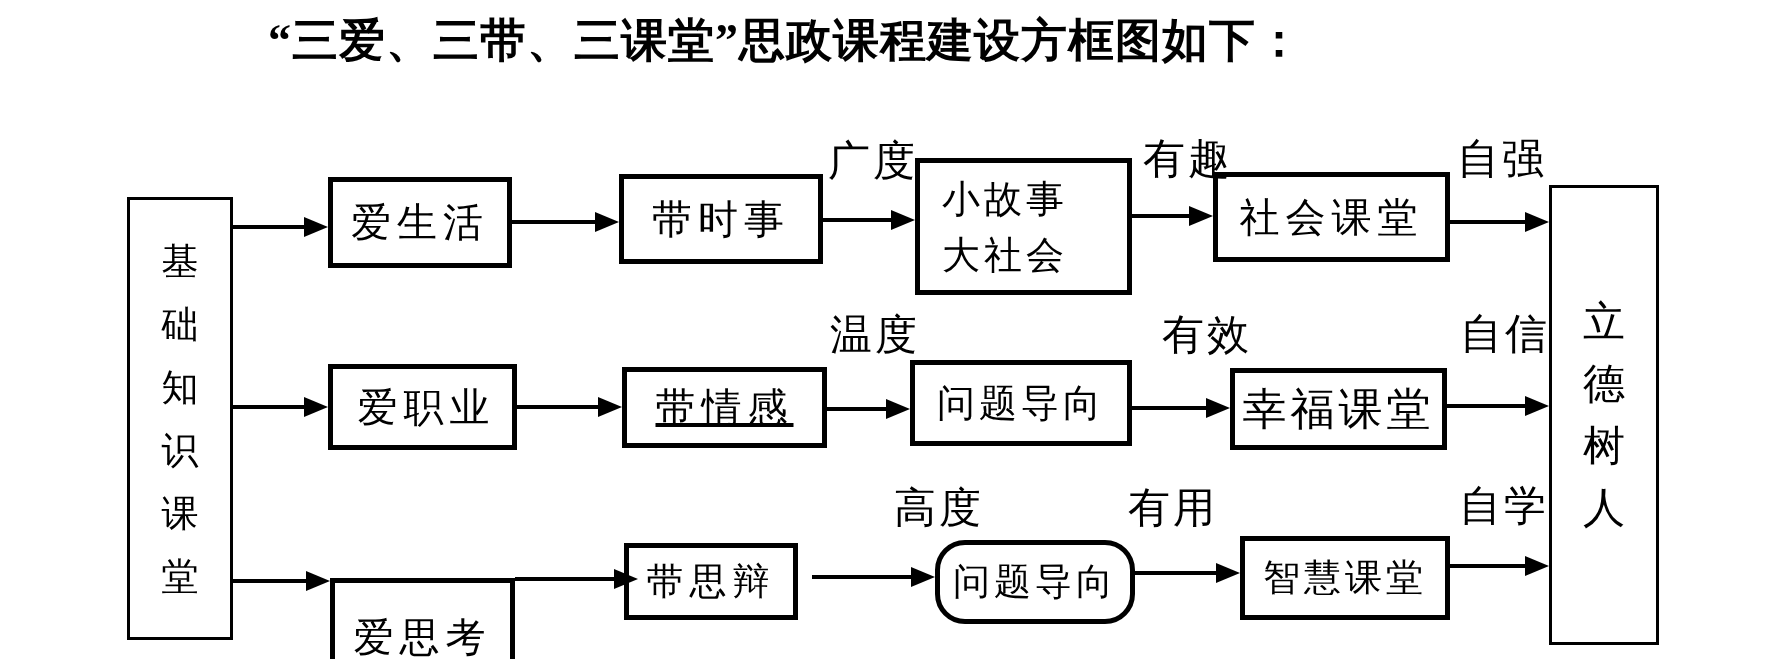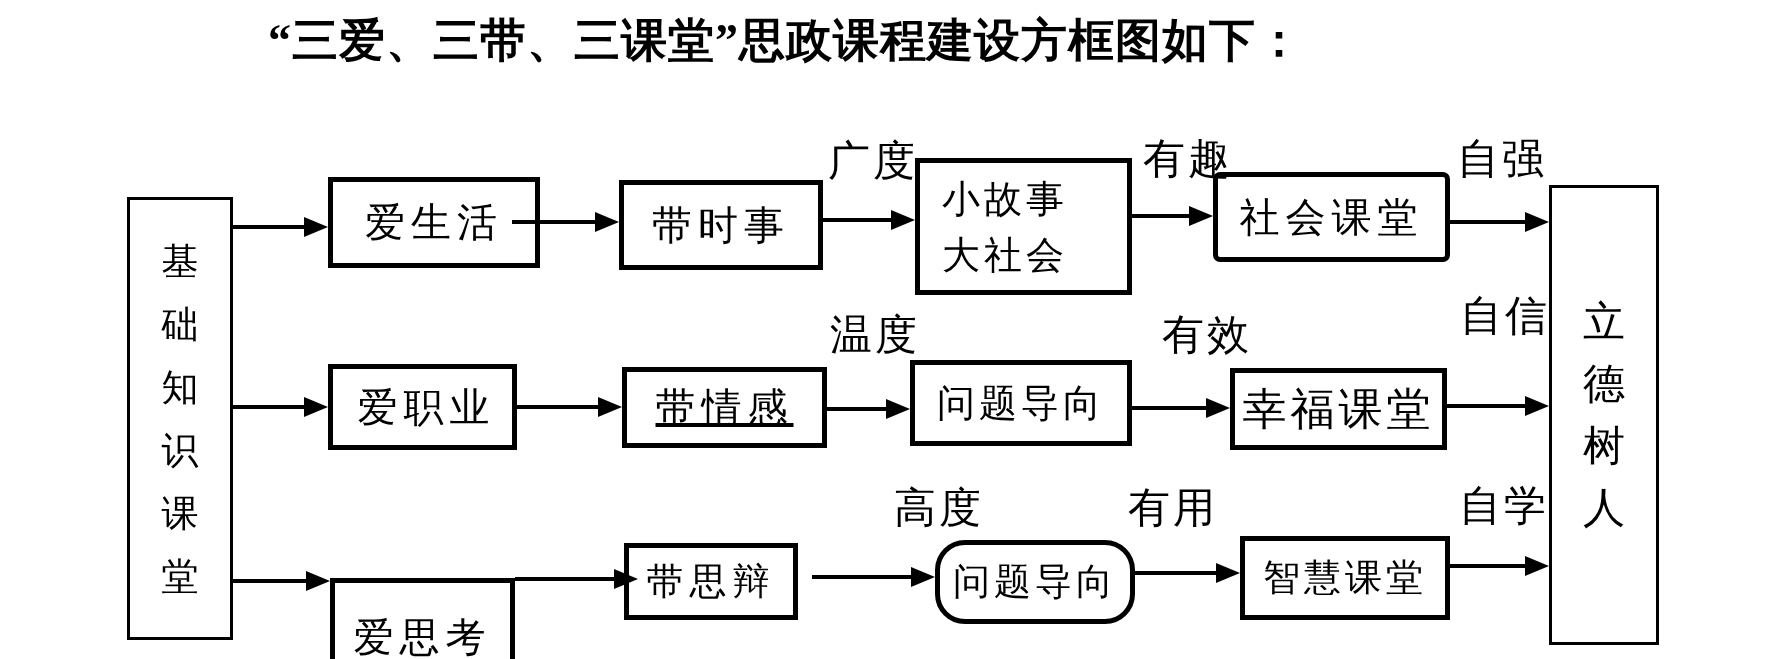--- a/index.html
+++ b/index.html
@@ -49,27 +49,27 @@
     <span class="vchar">堂</span>
   </div>
 
   <div class="node tall" style="left:1549px;top:185px;width:110px;height:460px;gap:20px;font-size:42px;">
     <span class="vchar">立</span>
     <span class="vchar">德</span>
     <span class="vchar">树</span>
     <span class="vchar">人</span>
   </div>
 
-  <div class="node" style="left:328px;top:177px;width:212px;height:91px;">爱生活</div>
-  <div class="node" style="left:619px;top:174px;width:204px;height:90px;margin-top:6px;">带时事</div>
+  <div class="node" style="left:328px;top:177px;width:184px;height:91px;">爱生活</div>
+  <div class="node" style="left:619px;top:174px;width:204px;height:90px;">带时事</div>
   <div class="node multiline" style="left:915px;top:158px;width:217px;height:137px;">
     <span class="line">小故事</span>
     <span class="line">大社会</span>
   </div>
-  <div class="node" style="left:1213px;top:172px;width:237px;height:90px;border-radius:7px;">社会课堂</div>
+  <div class="node" style="left:1213px;top:172px;width:237px;height:90px;">社会课堂</div>
 
   <div class="edge-label" style="left:828px;top:140px;">广度</div>
   <div class="edge-label" style="left:1143px;top:138px;">有趣</div>
   <div class="edge-label" style="left:1457px;top:138px;">自强</div>
 
   <div class="arrow" style="left:233px;top:217px;width:95px;">
     <span class="shaft"></span>
       <span class="head"></span>
   </div>
   <div class="arrow" style="left:512px;top:212px;width:107px;">
@@ -89,21 +89,21 @@
       <span class="head"></span>
   </div>
 
   <div class="node" style="left:328px;top:364px;width:189px;height:86px;padding-left:8px;">爱职业</div>
   <div class="node" style="left:622px;top:367px;width:205px;height:81px;text-decoration:underline;">带情感</div>
   <div class="node" style="left:910px;top:360px;width:222px;height:86px;font-size:38px;letter-spacing:4px;">问题导向</div>
   <div class="node" style="left:1230px;top:368px;width:217px;height:82px;font-size:44px;letter-spacing:4px;">幸福课堂</div>
 
   <div class="edge-label" style="left:830px;top:314px;">温度</div>
   <div class="edge-label" style="left:1162px;top:314px;">有效</div>
-  <div class="edge-label" style="left:1460px;top:295px;">自信</div>
+  <div class="edge-label" style="left:1460px;top:313px;">自信</div>
 
   <div class="arrow" style="left:233px;top:397px;width:95px;">
     <span class="shaft"></span>
       <span class="head"></span>
   </div>
   <div class="arrow" style="left:517px;top:397px;width:105px;">
     <span class="shaft"></span>
       <span class="head"></span>
   </div>
   <div class="arrow" style="left:827px;top:399px;width:83px;">

